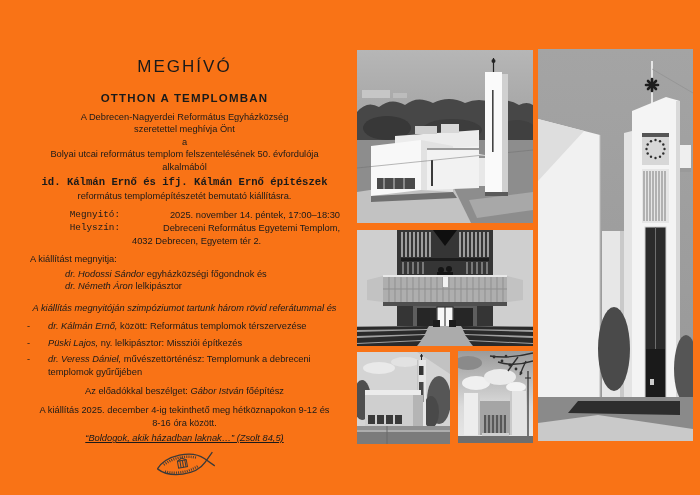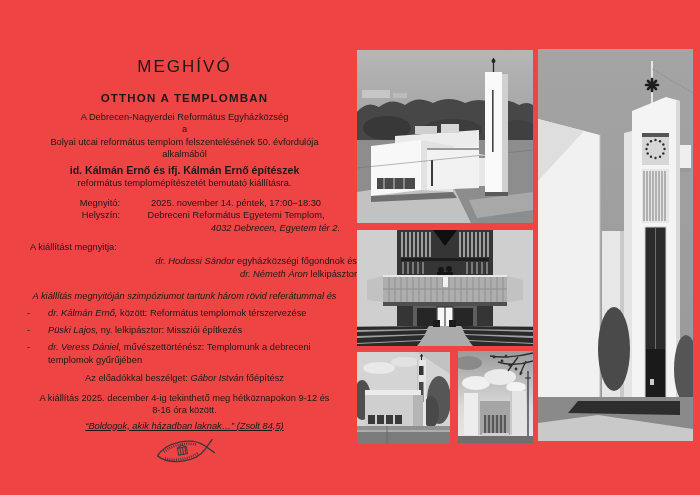--- a/index.html
+++ b/index.html
@@ -1,36 +1,36 @@
 <!DOCTYPE html>
 <html><head>
 <meta charset="utf-8">
 <style>
   * { margin:0; padding:0; box-sizing:border-box; }
   html,body { background:#ffffff; }
   .page {
-    position:relative; width:700px; height:495px; background:#ef4444;
+    position:relative; width:700px; height:495px; background:#f97316;
     font-family:"Liberation Sans", sans-serif; color:#1a1a1a; overflow:hidden;
   }
   
   .col {
     position:absolute; left:12px; top:57px; width:345px;
     font-size:9.3px; line-height:12.4px; text-align:center;
   }
   .title { font-size:17px; font-weight:400; letter-spacing:2px; line-height:20px; margin-bottom:15px; }
   .heading { font-size:11.5px; font-weight:700; letter-spacing:1.2px; line-height:13px; margin-bottom:6px; }
   .nowrap { white-space:nowrap; }
-  .arch { margin-top:3px; font-size:10.6px; font-weight:700; line-height:13.5px; }
+  .arch { margin-top:3px; font-size:10.6px; font-weight:700; line-height:13.5px;font-family:Liberation Mono, monospace; }
   .exh { line-height:12.4px; }
   .details { margin-top:7px; display:grid; grid-template-columns:108px 208px; column-gap:12px; line-height:12.8px; }
-  .dlabel { text-align:right; }
-  .dvalue { text-align:center; white-space:nowrap; }
-  .dcenter { grid-column:2; text-align:right; white-space:nowrap;font-style:italic; }
+  .dlabel { text-align:right;font-family:Liberation Mono, monospace; }
+  .dvalue { text-align:right; white-space:nowrap; }
+  .dcenter { grid-column:2; text-align:left; white-space:nowrap; }
   .left-head { margin-top:6px; text-align:left; padding-left:18px; }
-  .speakers { margin-top:2px; text-align:right; padding-left:53px; line-height:12.6px; }
+  .speakers { margin-top:2px; text-align:left; padding-left:53px; line-height:12.6px; }
   .it { font-style:italic; }
   .sym-intro { margin-top:9px; line-height:12.6px;font-style:italic; }
   .list { margin-top:5px; text-align:left; padding-left:15px; }
   .li { display:flex; margin-bottom:4.4px; line-height:12.6px; }
   .li .dash { width:21px; flex:0 0 21px; }
   .li .litext { max-width:272px; }
   .moderator { margin-top:6px; line-height:12.6px; }
   .closing { margin-top:7px; line-height:12.4px; }
   .quote { margin-top:3px; font-style:italic; line-height:12.6px;text-decoration:underline; }
   .logo-wrap { margin-top:2px; display:flex; justify-content:center; }
@@ -49,20 +49,21 @@
 <div class="page">
 
   <div class="col">
 
     <div class="title">MEGHÍVÓ</div>
 
     <div class="heading">OTTHON A TEMPLOMBAN</div>
 
     <div>
       <div class="nowrap">A Debrecen-Nagyerdei Református Egyházközség</div>
+      <div>szeretettel meghívja Önt</div>
       <div>a</div>
       <div class="nowrap">Bolyai utcai református templom felszentelésének 50. évfordulója</div>
       <div>alkalmából</div>
     </div>
 
     <div class="arch nowrap">id. Kálmán Ernő és ifj. Kálmán Ernő építészek</div>
     <div class="exh nowrap">református templomépítészetét bemutató kiállításra.</div>
 
     <div class="details">
       <div class="dlabel">Megnyitó:</div>

